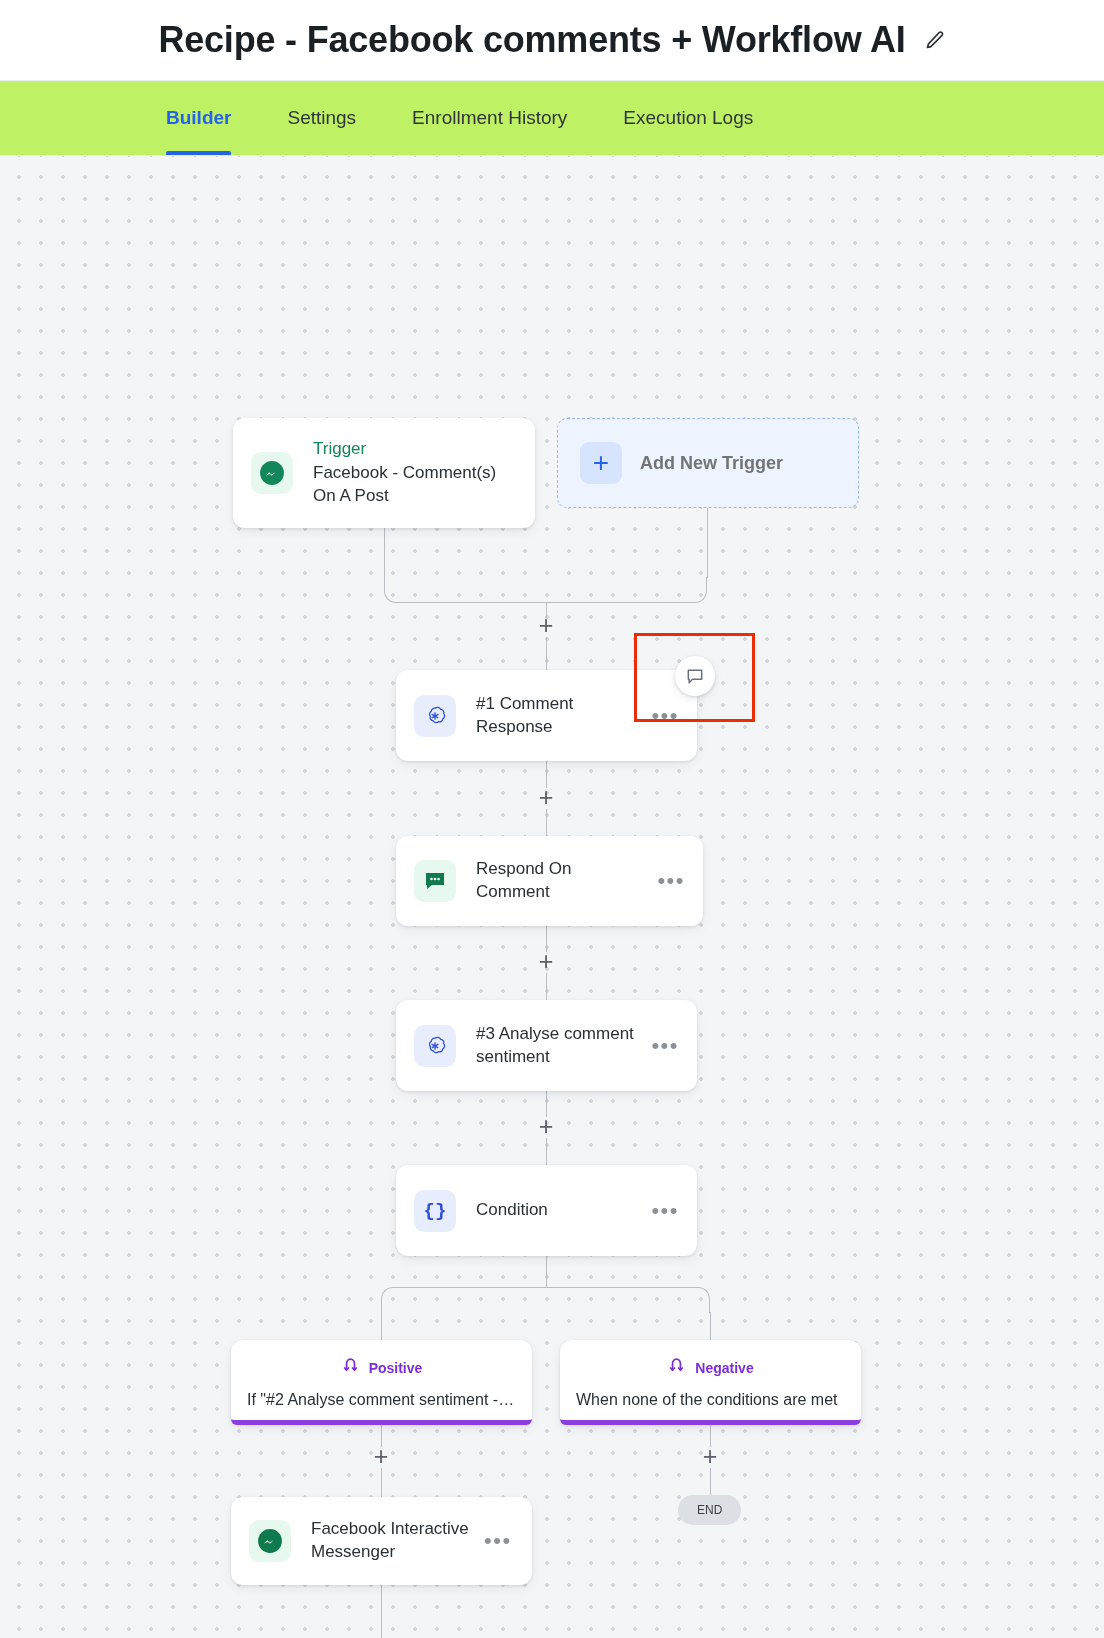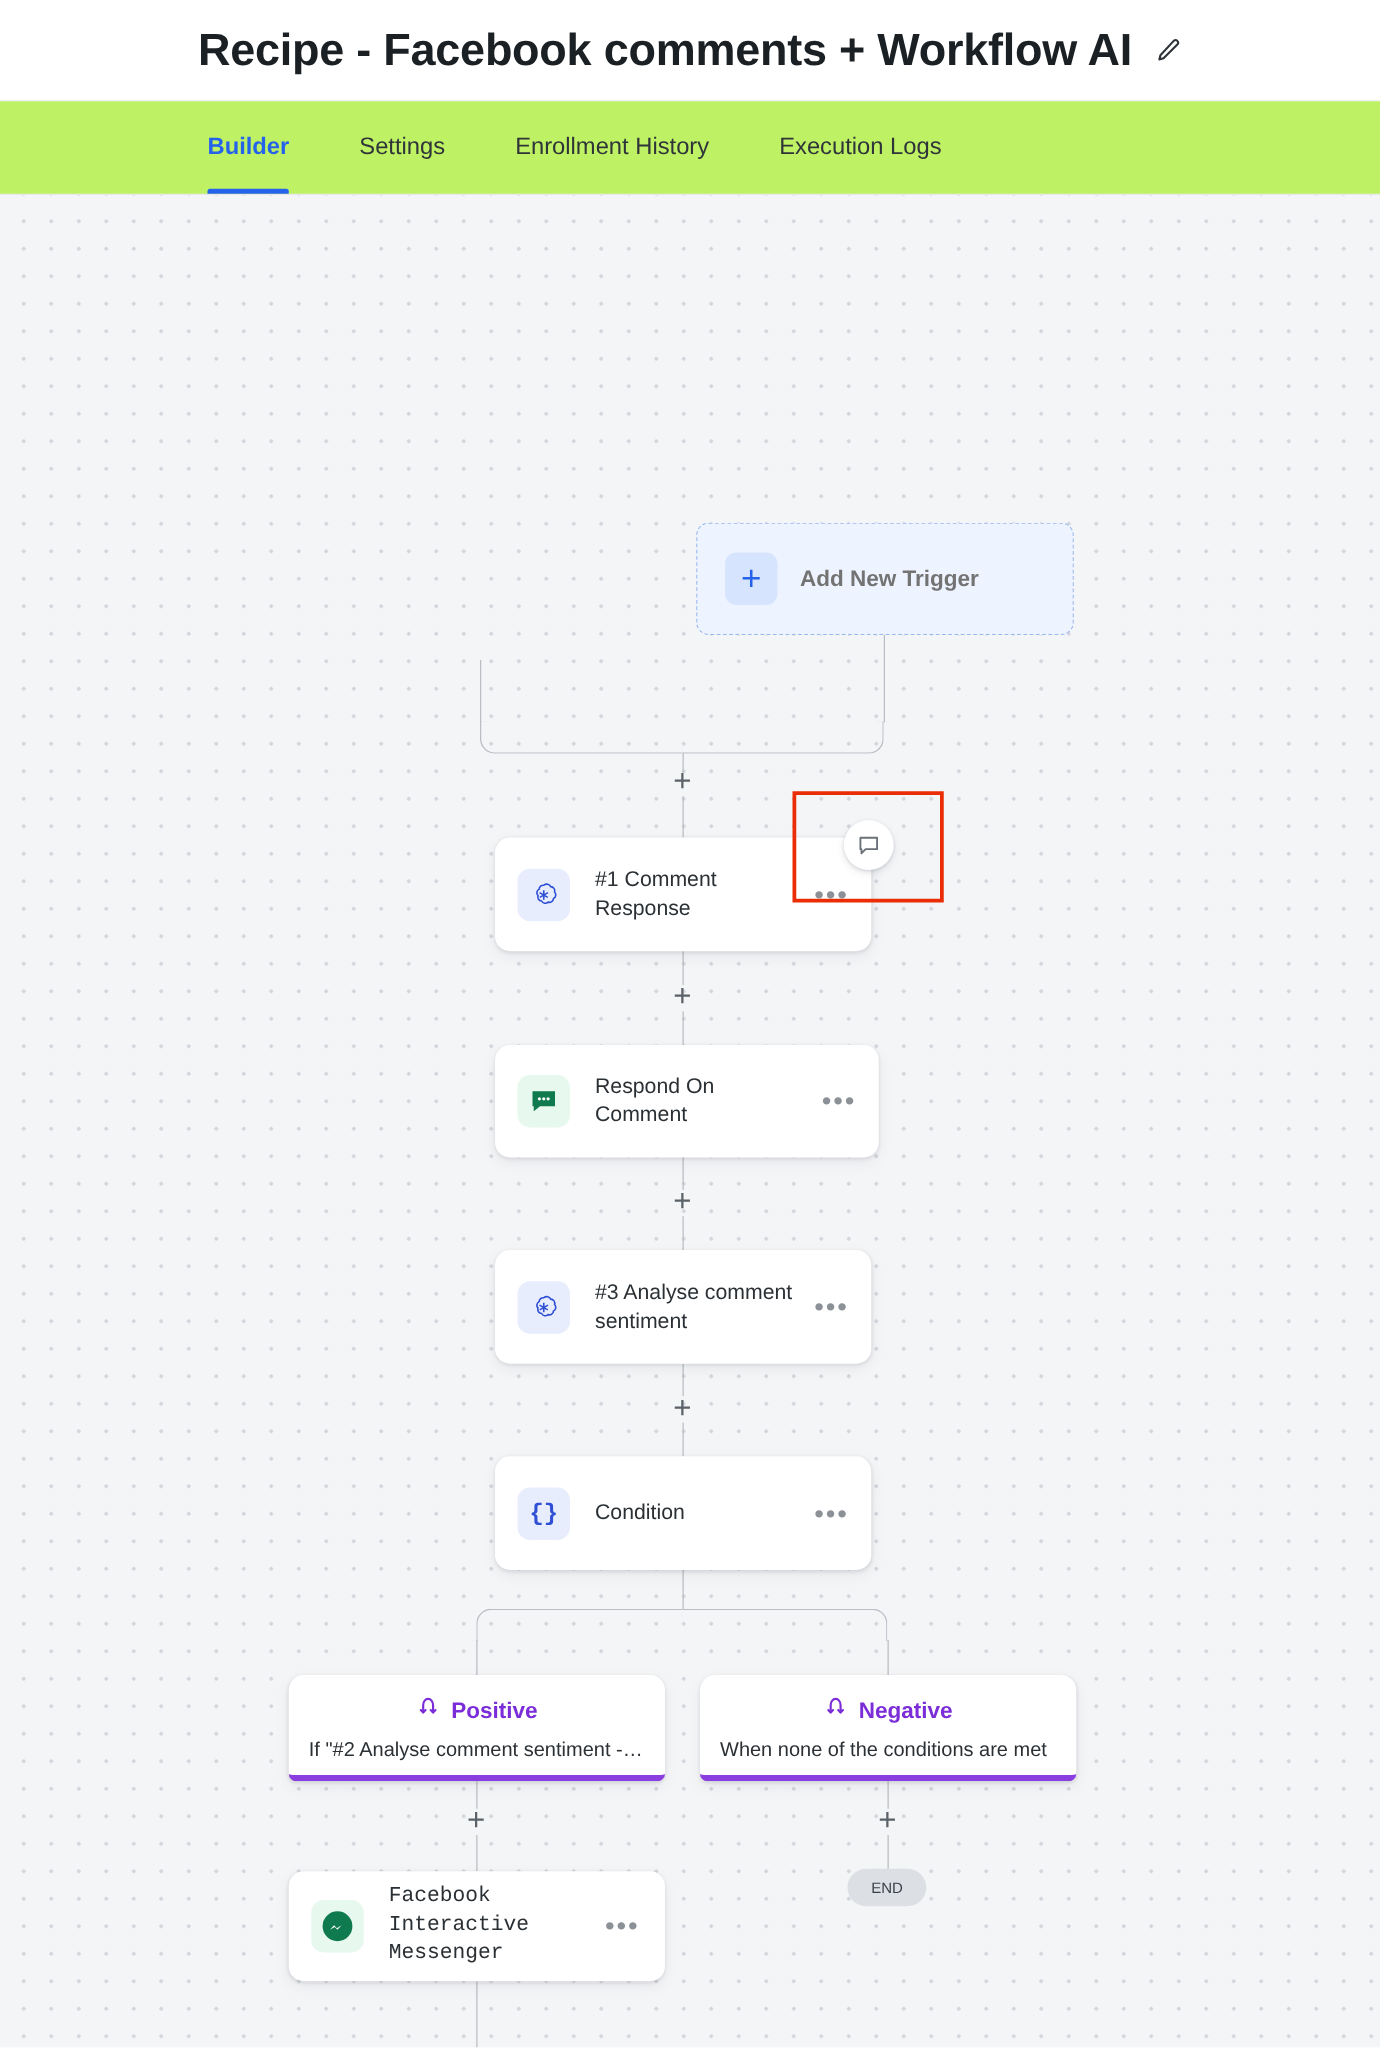--- a/index.html
+++ b/index.html
@@ -192,21 +192,21 @@
     cursor: pointer;
   }
   .branch-head {
     display: flex; align-items: center; justify-content: center;
     gap: 9px;
     margin-bottom: 12px;
   }
   .branch-title {
     color: #7b2ed8;
     font-weight: bold;
-    font-size: 18px;
+    font-size: 14px;
   }
   .branch-desc {
     font-size: 16px;
     color: #2b3035;
     white-space: nowrap;
     overflow: hidden;
     text-overflow: ellipsis;
   }
 
   
@@ -306,20 +306,32 @@
   <div class="vline" style="left:381px; top:1264px; height:27px;"></div>
   <div class="plus" style="left:370px; top:1290px;">+</div>
   <div class="vline" style="left:381px; top:1312px; height:29px;"></div>
 
   <div class="vline" style="left:710px; top:1264px; height:27px;"></div>
   <div class="plus" style="left:699px; top:1290px;">+</div>
   <div class="vline" style="left:710px; top:1312px; height:28px;"></div>
 
   <div class="vline" style="left:381px; top:1429px; height:77px;"></div>
 
+  <div class="node" id="trigger-node">
+    <div class="node-icon icon-green">
+      <svg width="26" height="26" viewBox="0 0 24 24">
+        <circle cx="12" cy="12" r="11" fill="#12875a"></circle>
+        <path d="M6.4 14.6l3.1-3.3 2 2.1 3.6-2.1-3.2 3.3-1.9-2z" fill="#ffffff"></path>
+      </svg>
+    </div>
+    <div class="trigger-text-wrap">
+      <div class="trigger-kicker">Trigger</div>
+      <div class="trigger-name">Facebook - Comment(s) On A Post</div>
+    </div>
+  </div>
 
   <div id="add-trigger">
     <div class="add-plus-box">+</div>
     <div class="add-trigger-label">Add New Trigger</div>
   </div>
 
   <div class="node" style="left:396px; top:514px; width:301px; height:91px;">
     <div class="node-icon icon-blue">
       <svg width="24" height="24" viewBox="0 0 24 24" fill="none" stroke="#2f4fd4" stroke-width="1.3">
         <path d="M12 4.2c1.9-1.6 4.6-1 5.6 1.1 2.2.1 3.7 2.2 3.1 4.3 1.5 1.6 1.1 4.2-.9 5.2-.1 2.2-2.3 3.6-4.3 2.9-1.6 1.5-4.2 1.1-5.2-.9-2.2-.1-3.6-2.3-2.9-4.3-1.5-1.6-1.1-4.2.9-5.2.2-1.9 1.8-3.3 3.7-3.1z"></path>
@@ -397,17 +409,17 @@
 
   <div id="end-pill">END</div>
 
   <div class="node" style="left:231px; top:1341px; width:301px; height:88px;">
     <div class="node-icon icon-green">
       <svg width="26" height="26" viewBox="0 0 24 24">
         <circle cx="12" cy="12" r="11" fill="#0f7a4d"></circle>
         <path d="M6.4 14.6l3.1-3.3 2 2.1 3.6-2.1-3.2 3.3-1.9-2z" fill="#ffffff"></path>
       </svg>
     </div>
-    <div class="node-label" style="max-width:165px;font-family:Liberation Mono, monospace;">Facebook Interactive Messenger</div>
+    <div class="node-label" style="max-width:165px;">Facebook Interactive Messenger</div>
     <div class="node-dots">•••</div>
   </div>
 
 </div>
 
 </body></html>

